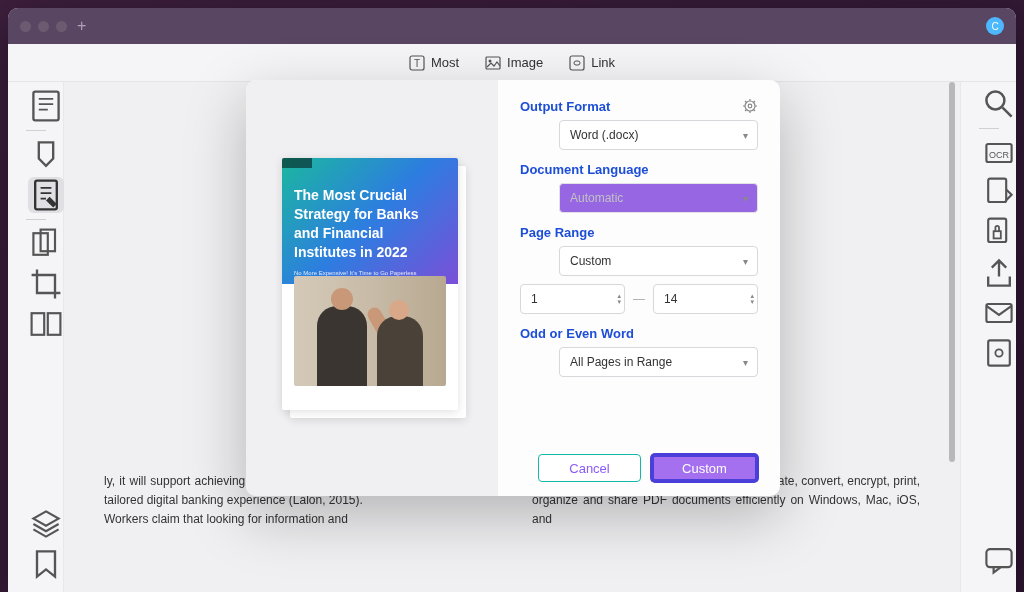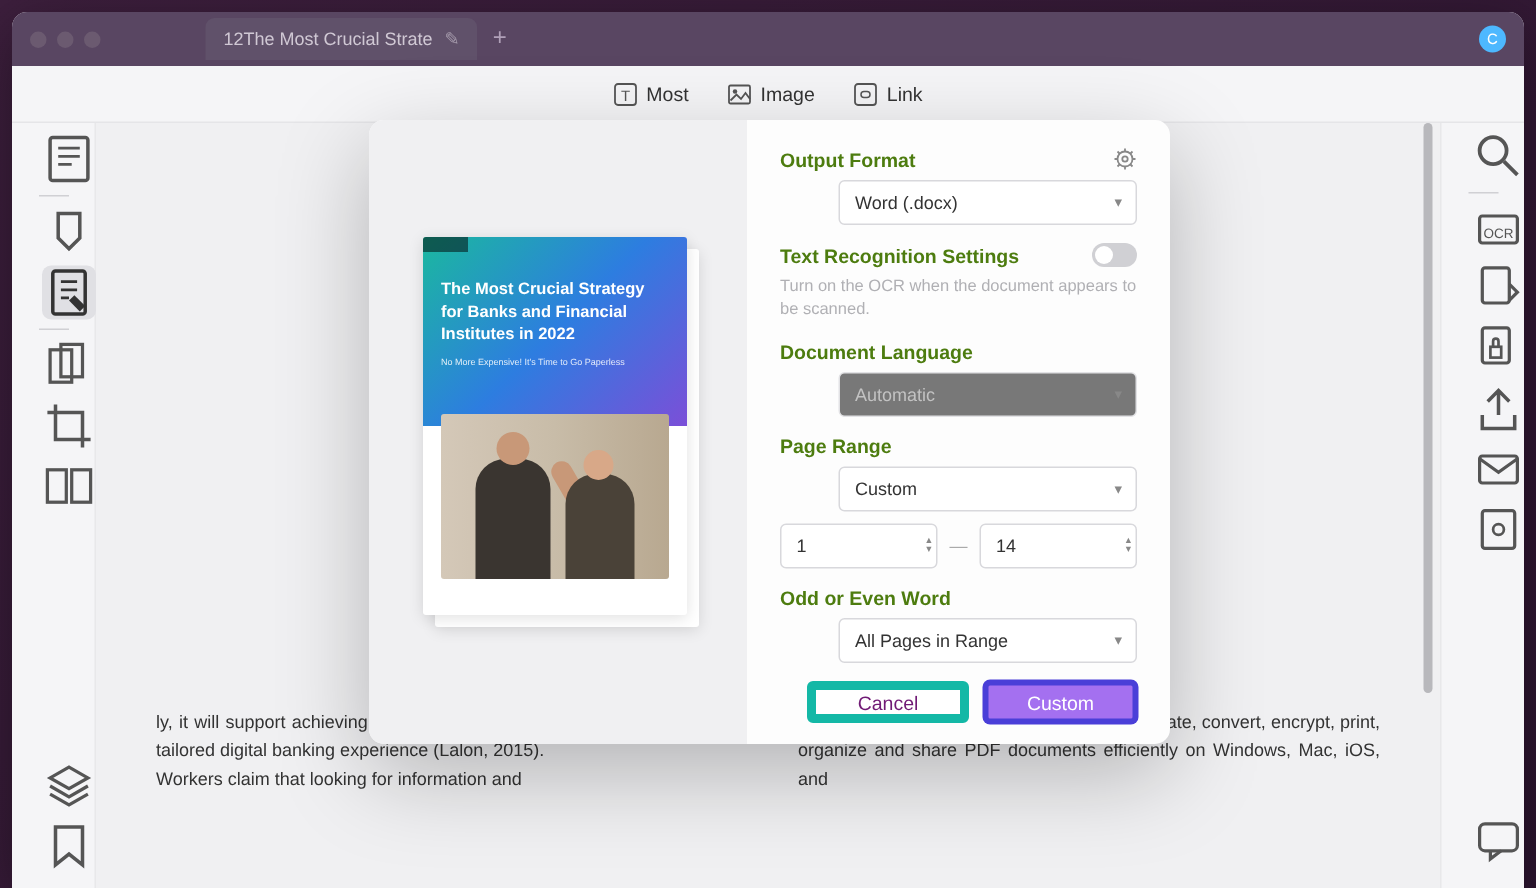--- a/index.html
+++ b/index.html
@@ -30,63 +30,59 @@
 .scrollbar { position: absolute; right: 3px; top: 0; width: 8px; height: 100%; }
 .scroll-thumb { position: absolute; top: 0; width: 6px; height: 380px; background: #b8b8bc; border-radius: 3px; }
 .dialog { position: absolute; top: 80px; left: 246px; width: 534px; height: 416px; background: #fdfdfd; border-radius: 10px; box-shadow: 0 20px 60px rgba(0,0,0,0.25); display: flex; overflow: hidden; z-index: 100; }
 .dlg-preview { width: 252px; background: #f0f0f2; display: flex; align-items: center; justify-content: center; }
 .preview-stack { position: relative; width: 180px; height: 260px; }
 .preview-card { position: absolute; background: #fff; border-radius: 2px; box-shadow: 0 2px 10px rgba(0,0,0,0.12); }
 .preview-card.back { top: 8px; left: 8px; width: 176px; height: 252px; }
 .preview-card.front { top: 0; left: 0; width: 176px; height: 252px; overflow: hidden; }
 .pv-gradient { height: 126px; background: linear-gradient(135deg, #1bb89f 0%, #2d7de0 50%, #7b4fd8 100%); padding: 14px 12px; color: #fff; position: relative; }
 .pv-dark-bar { position: absolute; top: 0; left: 0; height: 10px; width: 30px; background: rgba(0,0,0,0.5); }
-.pv-title { font-size: 11px; font-weight: 600; line-height: 1.35; margin-top: 14px; }
+.pv-title { font-size: 14px; font-weight: 600; line-height: 1.35; margin-top: 14px; }
 .pv-sub { font-size: 6px; margin-top: 8px; opacity: 0.85; }
 .pv-photo { position: absolute; top: 118px; left: 12px; right: 12px; height: 110px; background: linear-gradient(90deg, #d4c8b8 0%, #c8bca8 50%, #b8a890 100%); border-radius: 2px; overflow: hidden; }
 .pv-people { position: absolute; inset: 0; display: flex; align-items: flex-end; justify-content: center; gap: 10px; }
 .person1 { width: 50px; height: 80px; background: #3a3530; border-radius: 20px 20px 0 0; position: relative; }
 .person1::before { content:''; position:absolute; top:-18px; left:14px; width:22px; height:22px; background:#c89878; border-radius:50%; }
 .person1::after { content:''; position:absolute; top:0; right:-20px; width:14px; height:36px; background:#c89878; border-radius:8px; transform:rotate(-30deg); }
 .person2 { width: 46px; height: 70px; background: #4a4238; border-radius: 20px 20px 0 0; position: relative; }
 .person2::before { content:''; position:absolute; top:-16px; left:12px; width:20px; height:20px; background:#d8a888; border-radius:50%; }
 .dlg-form { flex: 1; padding: 18px 22px 14px 22px; display: flex; flex-direction: column; font-size: 13px; color: #333; }
 .form-row { margin-bottom: 12px; }
-.form-label { font-size: 13px; font-weight: 600; color: #4d7c0f; margin-bottom: 6px; display: flex; align-items: center; justify-content: space-between; text-align: center; }
+.form-label { font-size: 13px; font-weight: 600; color: #1d4ed8; margin-bottom: 6px; display: flex; align-items: center; justify-content: space-between; text-align: center; }
 .form-select, .form-input { width: 100%; height: 30px; background: #fff; border: 1px solid #d8d8dc; border-radius: 4px; padding: 0 10px; font-size: 12px; color: #333; appearance: none; position: relative; }
 .select-wrap { position: relative; margin-left: 39px; }
 .select-wrap::after { content: '▾'; position: absolute; right: 10px; top: 50%; transform: translateY(-50%); color: #888; font-size: 10px; pointer-events: none; }
-.form-select.disabled, .form-input.disabled { background: #404040; color: #aaa; }
+.form-select.disabled, .form-input.disabled { background: #6d28d9; color: #aaa; }
 .hint { font-size: 11px; color: #b0b0b4; line-height: 1.4; margin-top: 3px; }
 .toggle { width: 30px; height: 16px; background: #d0d0d4; border-radius: 8px; position: relative; cursor: pointer; }
 .toggle::after { content: ''; position: absolute; width: 12px; height: 12px; background: #fff; border-radius: 50%; top: 2px; left: 2px; }
 .gear { width: 16px; height: 16px; color: #888; cursor: pointer; }
 .range-row { display: flex; align-items: center; gap: 8px; }
 .range-row .num-wrap { flex: 1; position: relative; }
 .range-sep { color: #aaa; font-size: 12px; }
 .spinner { position: absolute; right: 4px; top: 50%; transform: translateY(-50%); display: flex; flex-direction: column; font-size: 7px; color: #888; line-height: 0.9; }
 .dlg-buttons { margin-top: auto; display: flex; gap: 10px; justify-content: flex-end; }
 .btn { flex: 1; height: 28px; border-radius: 4px; font-size: 13px; display: flex; align-items: center; justify-content: center; cursor: pointer; }
-.btn.cancel { background: #fff; border: 6px solid #14b8a6; color: #701a75; margin-left: 18px; }
+.btn.cancel { background: #fff; border: 1px solid #14b8a6; color: #8b5cf6; margin-left: 18px; }
 .btn.export { background: #a470f0; color: #fff; border: 3px solid #4a3fd8; box-shadow: 0 0 0 1px #4a3fd8; }
 svg { width: 100%; height: 100%; }
 </style>
 </head>
 <body>
 
 <div class="window">
   <div class="titlebar">
     <div class="traffic">
       <span></span>
       <span></span>
       <span></span>
-    </div>
-    <div class="tab">
-      <span class="tab-title">12The Most Crucial Strate</span>
-      <span class="tab-edit">✎</span>
     </div>
     <span class="tab-add">+</span>
     <div class="avatar">C</div>
   </div>
 
   <div class="toolbar">
     <div class="tb-item">
       <span class="tb-icon">
           <svg viewBox="0 0 16 16">
             <rect x="1" y="1" width="14" height="14" fill="none" stroke="#555" stroke-width="1.2" rx="2"></rect>
@@ -266,27 +262,20 @@
               <circle cx="8" cy="8" r="5" fill="none" stroke="#888" stroke-width="1.2"></circle>
               <circle cx="8" cy="8" r="1.8" fill="none" stroke="#888" stroke-width="1.2"></circle>
               <path d="M8 1 L8 3 M8 13 L8 15 M1 8 L3 8 M13 8 L15 8 M3 3 L4.5 4.5 M11.5 11.5 L13 13 M3 13 L4.5 11.5 M11.5 4.5 L13 3" stroke="#888" stroke-width="1.2"></path>
             </svg></span>
       </div>
       <div class="select-wrap">
         <select class="form-select"><option>Word (.docx)</option></select>
       </div>
     </div>
 
-    <div class="form-row">
-      <div class="form-label">
-        <span>Text Recognition Settings</span>
-        <div class="toggle"></div>
-      </div>
-      <div class="hint">Turn on the OCR when the document appears to be scanned.</div>
-    </div>
 
     <div class="form-row">
       <div class="form-label">
           <span>Document Language</span>
         </div>
       <div class="select-wrap">
         <select class="form-select disabled" disabled=""><option>Automatic</option></select>
       </div>
     </div>
 

